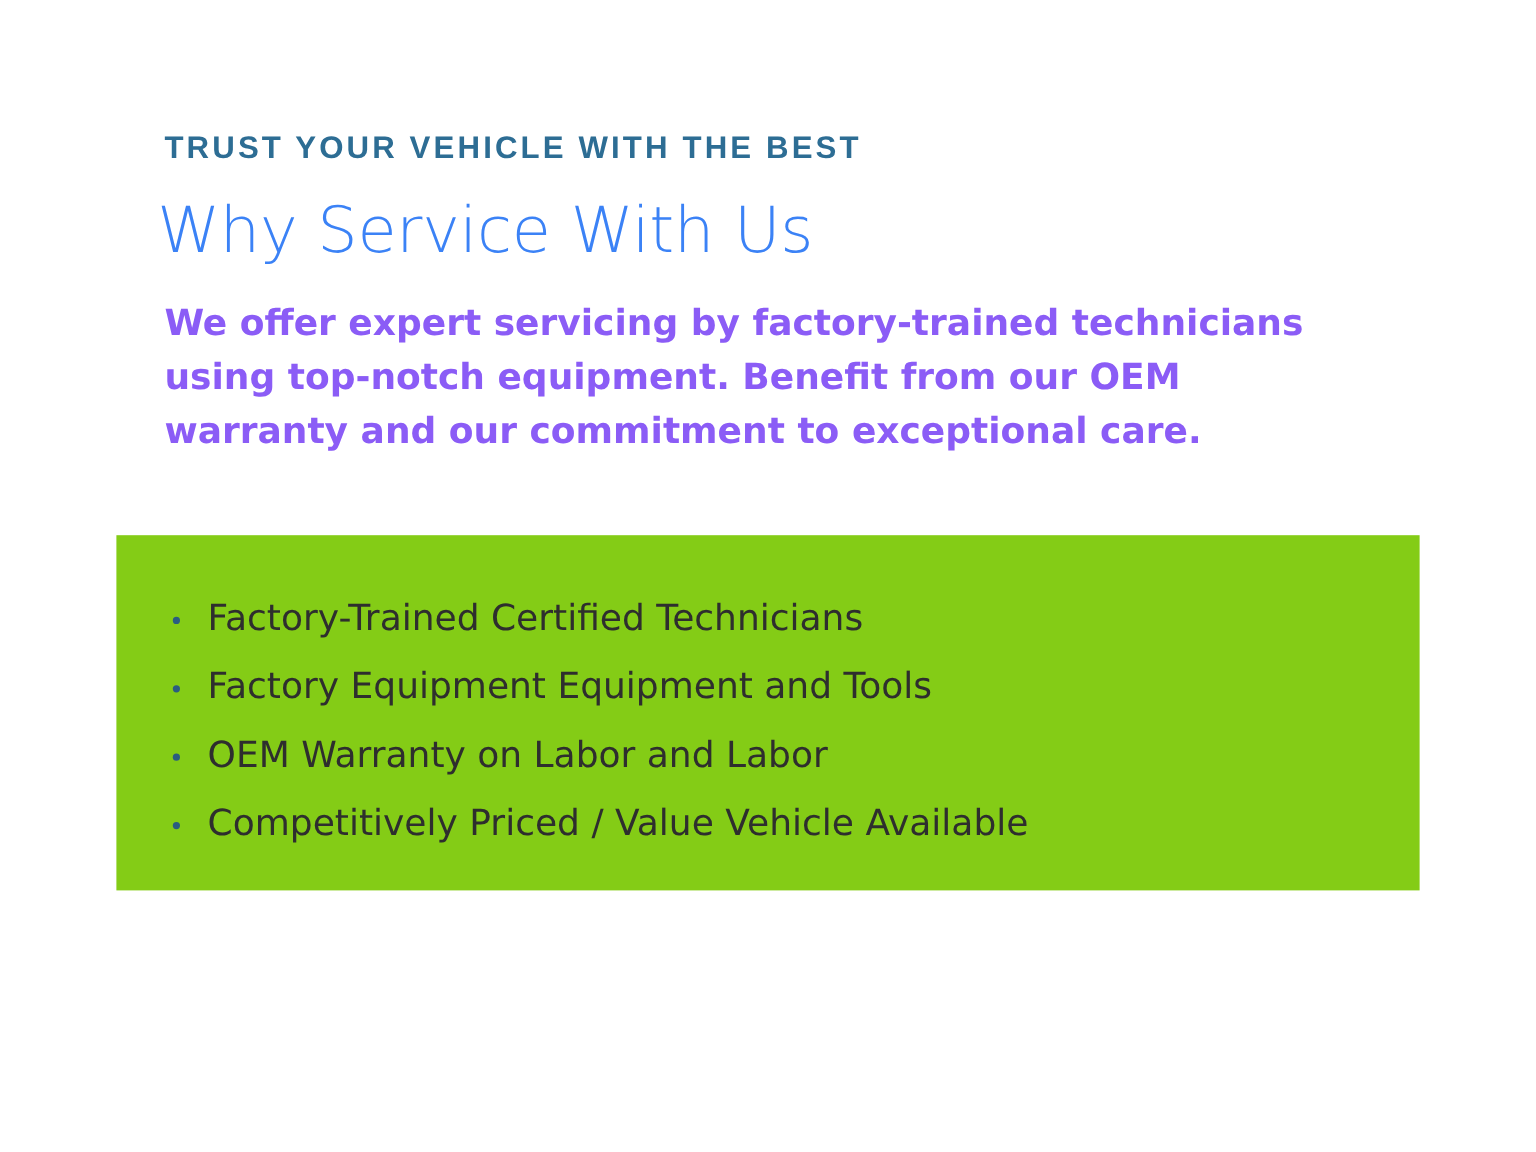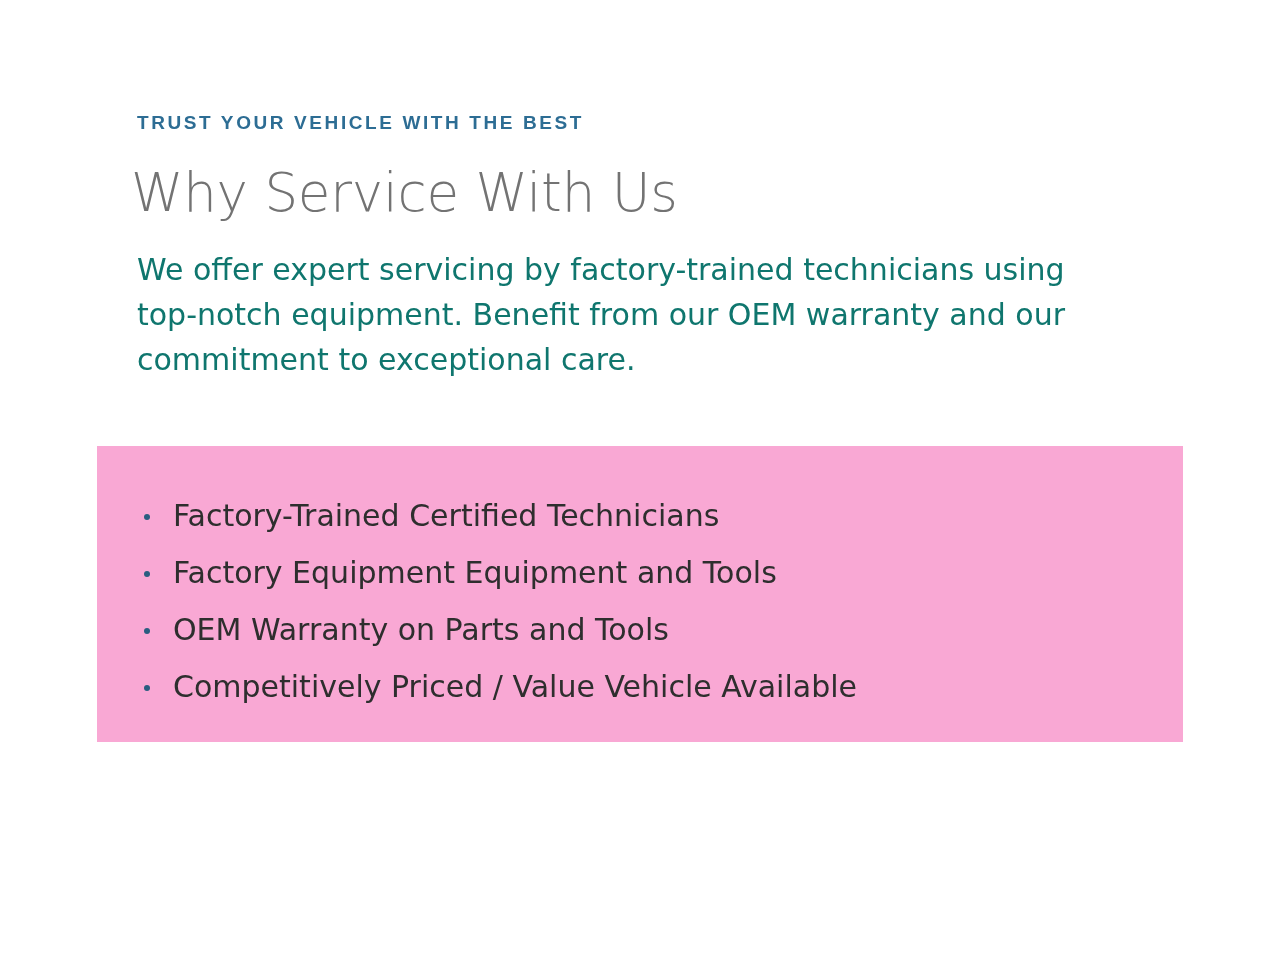--- a/index.html
+++ b/index.html
@@ -26,60 +26,60 @@
     position: absolute;
     left: 97px;
     top: 108px;
     width: 1086px;
   }
 
   .eyebrow {
     margin: 0;
     padding: 0 0 0 40px;
     font-family: "Liberation Sans", sans-serif;
-    font-size: 19px;
+    font-size: 26px;
     font-weight: 700;
     letter-spacing: 2.6px;
     line-height: 30px;
     color: #2d6d94;
     text-transform: uppercase;
     white-space: nowrap;
   }
 
   .headline {
     margin: 0;
     padding: 24px 0 0 34px;
     font-family: "DejaVu Sans", sans-serif;
     font-size: 53px;
     font-weight: 300;
     line-height: 62px;
     letter-spacing: -0.2px;
-    color: #737373;
+    color: #3b82f6;
     white-space: nowrap;
   }
 
   .lede {
     margin: 0;
     padding: 23px 0 0 40px;
     width: 960px;
     font-family: "DejaVu Sans", sans-serif;
     font-size: 30px;
-    font-weight: 400;
+    font-weight: 700;
     line-height: 45px;
-    color: #0f766e;
+    color: #8b5cf6;
   }
 
   
   .panel {
     position: absolute;
     left: 97px;
     top: 446px;
     width: 1086px;
     height: 296px;
-    background: #f9a8d4;
+    background: #84cc16;
   }
 
   .feature-list {
     list-style: none;
     margin: 0;
     padding: 41px 0 0 47px;
   }
 
   .feature-item {
     display: flex;
@@ -129,21 +129,21 @@
         <span class="feature-label">Factory-Trained Certified Technicians</span>
       </li>
 
       <li class="feature-item">
         <span class="bullet-dot"></span>
         <span class="feature-label">Factory Equipment Equipment and Tools</span>
       </li>
 
       <li class="feature-item">
         <span class="bullet-dot"></span>
-        <span class="feature-label">OEM Warranty on Parts and Tools</span>
+        <span class="feature-label">OEM Warranty on Labor and Labor</span>
       </li>
 
       <li class="feature-item">
         <span class="bullet-dot"></span>
         <span class="feature-label">Competitively Priced / Value Vehicle Available</span>
       </li>
 
     </ul>
   </div>
 

